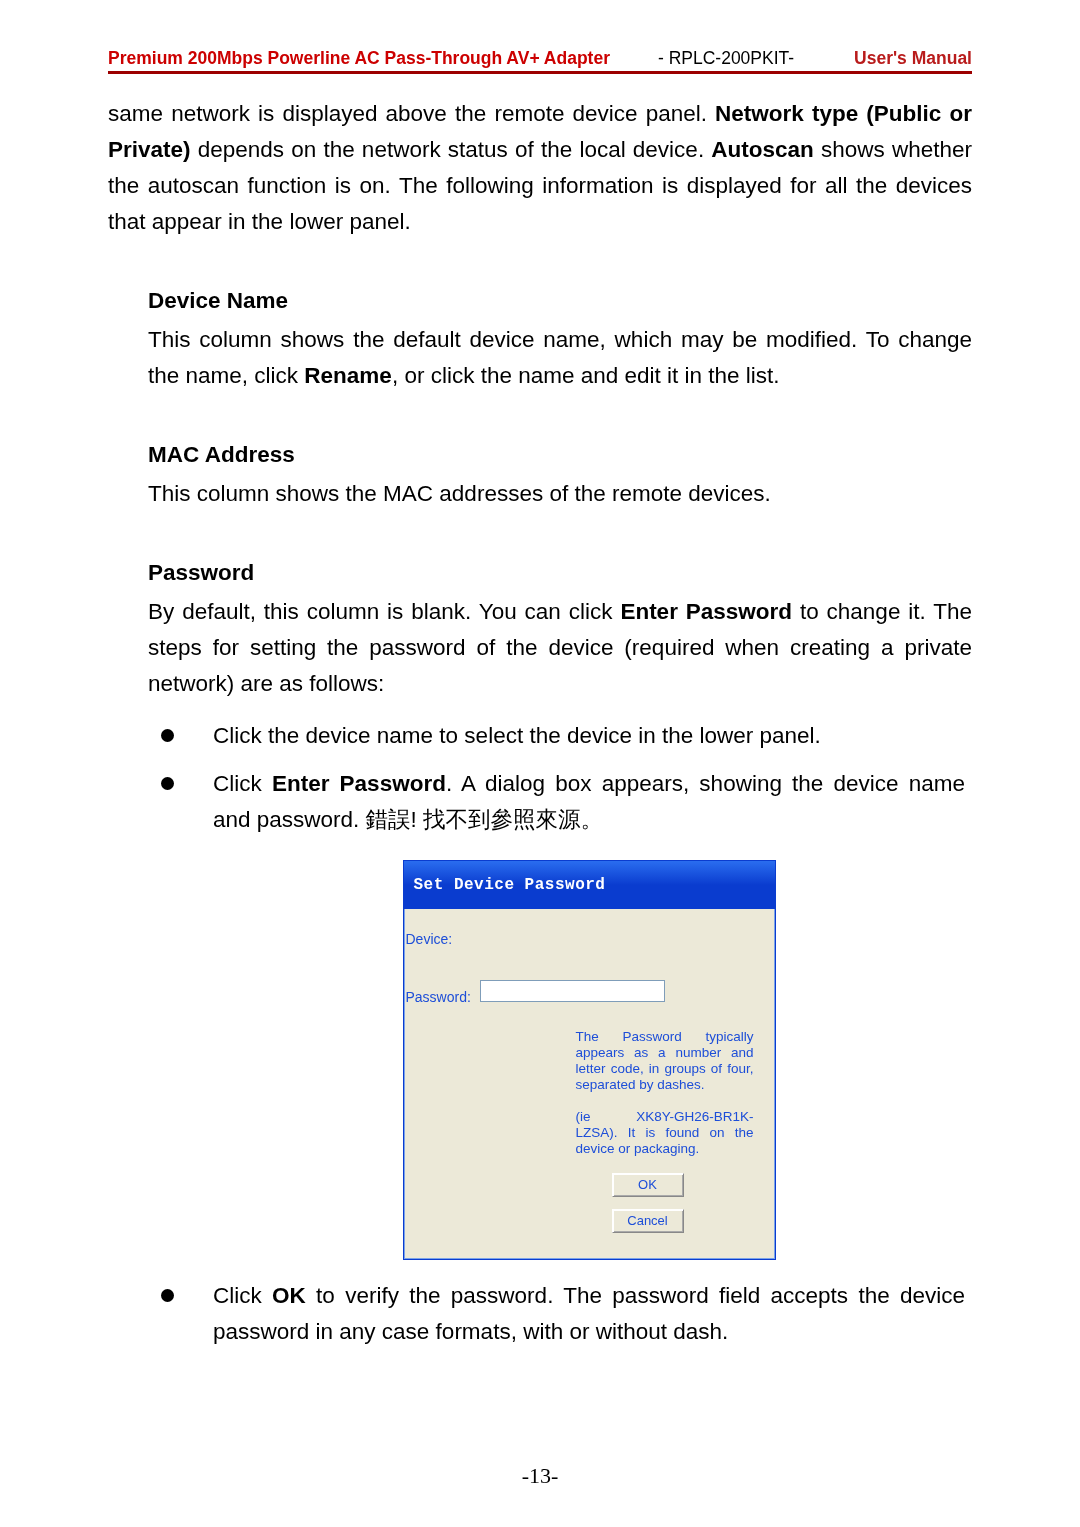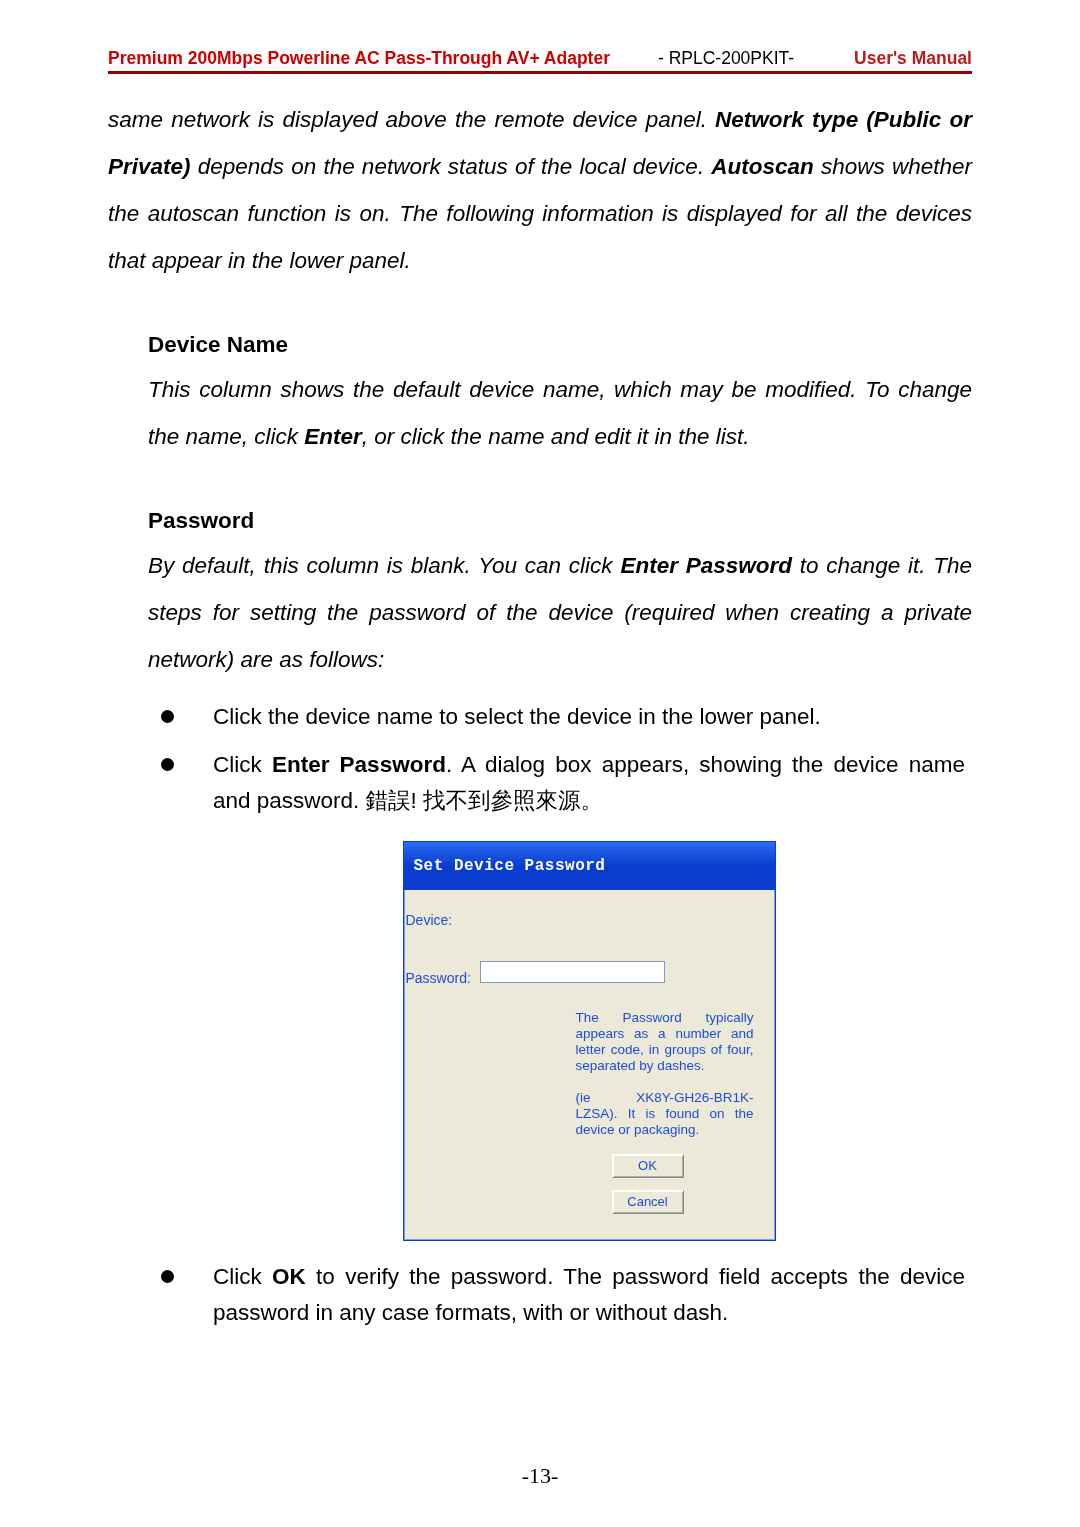--- a/index.html
+++ b/index.html
@@ -30,23 +30,22 @@
   .rule {
     border: 0;
     border-top: 3px solid #9c0000;
     margin: 0 0 22px 0;
   }
   .body {
     font-size: 22.5px;
   }
   .p-justify {
     text-align: justify;
-    line-height: 47px;
+    line-height: 36px;
     margin: 0 0 0 0;
-    font-style: italic;
   }
   .section-indent { padding-left: 40px; }
   .section-gap { margin-top: 48px; }
   .section-gap-sm { margin-top: 22px; }
   .heading-bold { font-weight: bold; margin-bottom: 8px; }
   ul.bullets {
     list-style: none;
     padding: 0;
     margin: 7px;
   }
@@ -161,24 +160,28 @@
 
   <div class="body">
 
     <p class="p-justify justify-line">
       <span data-bind="para1.t1">same network is displayed above the remote device panel. </span><span class="b" data-bind="para1.b1">Network type (Public or Private)</span><span data-bind="para1.t2"> depends on the network status of the local device. </span><span class="b" data-bind="para1.b2">Autoscan</span><span data-bind="para1.t3"> shows whether the autoscan function is on. The following information is displayed for all the devices that appear in the lower panel.</span>
     </p>
 
     <div class="section-indent section-gap">
       <div class="heading-bold" data-bind="sections.device_name.heading">Device Name</div>
       <p class="p-justify justify-line" style="margin:0;">
-        <span data-bind="sections.device_name.t1">This column shows the default device name, which may be modified. To change the name, click </span><span class="b" data-bind="sections.device_name.b1">Enter</span><span data-bind="sections.device_name.t2">, or click the name and edit it in the list.</span>
+        <span data-bind="sections.device_name.t1">This column shows the default device name, which may be modified. To change the name, click </span><span class="b" data-bind="sections.device_name.b1">Rename</span><span data-bind="sections.device_name.t2">, or click the name and edit it in the list.</span>
       </p>
     </div>
 
+    <div class="section-indent section-gap">
+      <div class="heading-bold" data-bind="sections.mac.heading">MAC Address</div>
+      <p class="p-justify" style="margin:0;" data-bind="sections.mac.body">This column shows the MAC addresses of the remote devices.</p>
+    </div>
 
     <div class="section-indent section-gap">
       <div class="heading-bold" data-bind="sections.password.heading">Password</div>
       <p class="p-justify justify-line section-gap-sm" style="margin:0;">
         <span data-bind="sections.password.t1">By default, this column is blank. You can click </span><span class="b" data-bind="sections.password.b1">Enter Password</span><span data-bind="sections.password.t2"> to change it. The steps for setting the password of the device (required when creating a private network) are as follows:</span>
       </p>
     </div>
 
     <ul class="bullets" style="margin-top:16px;">
       <li>

